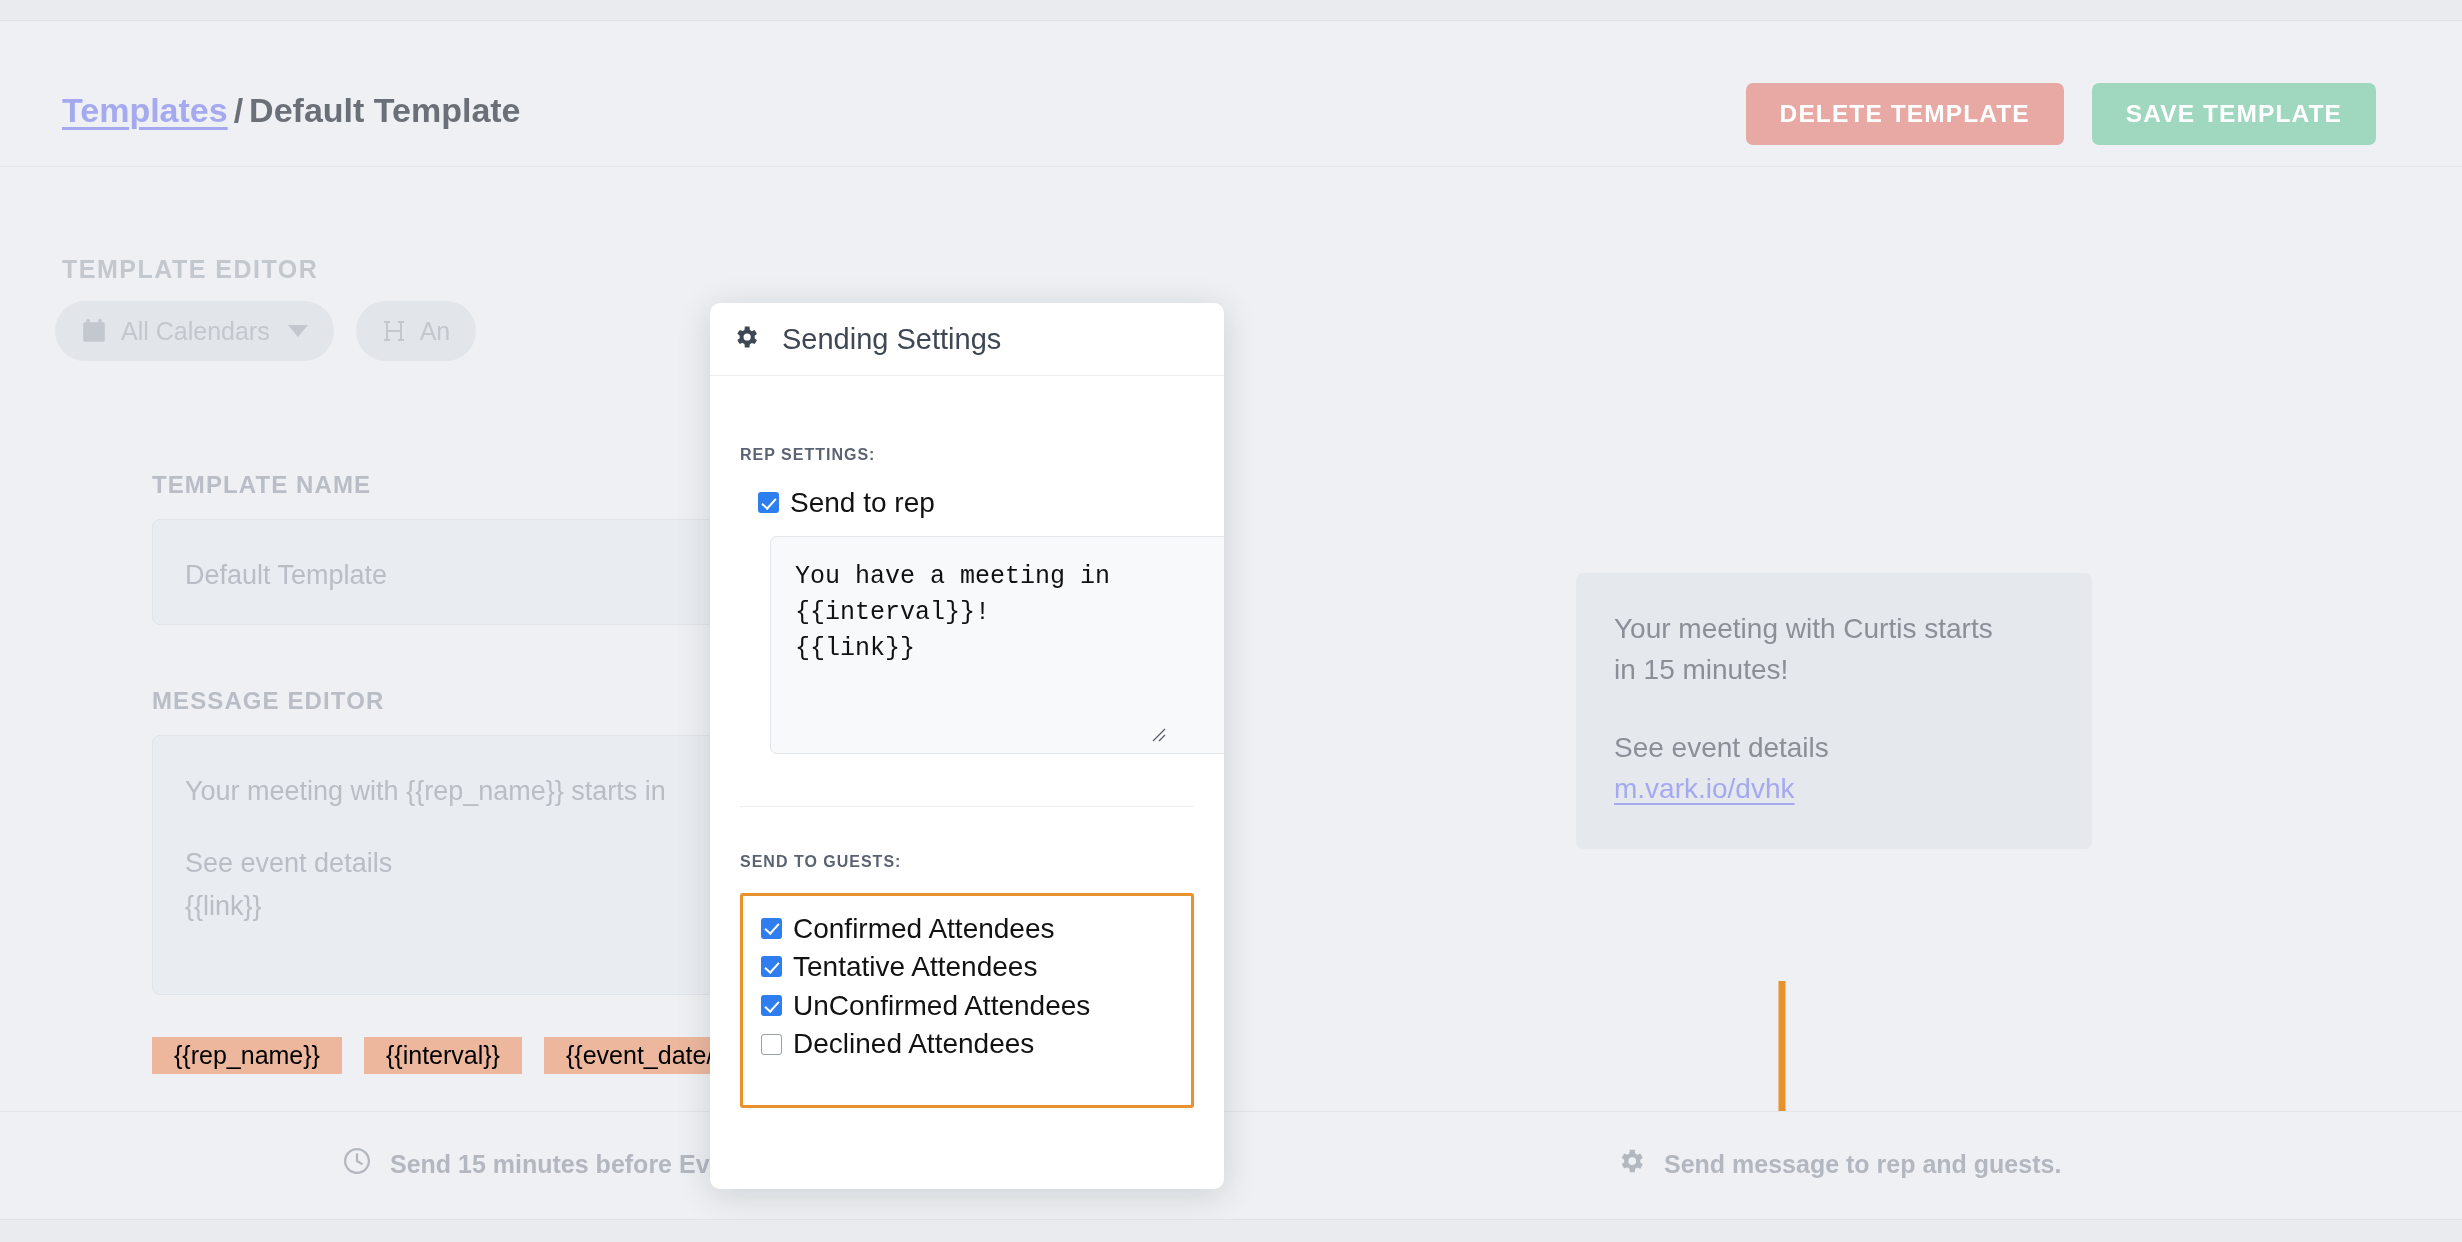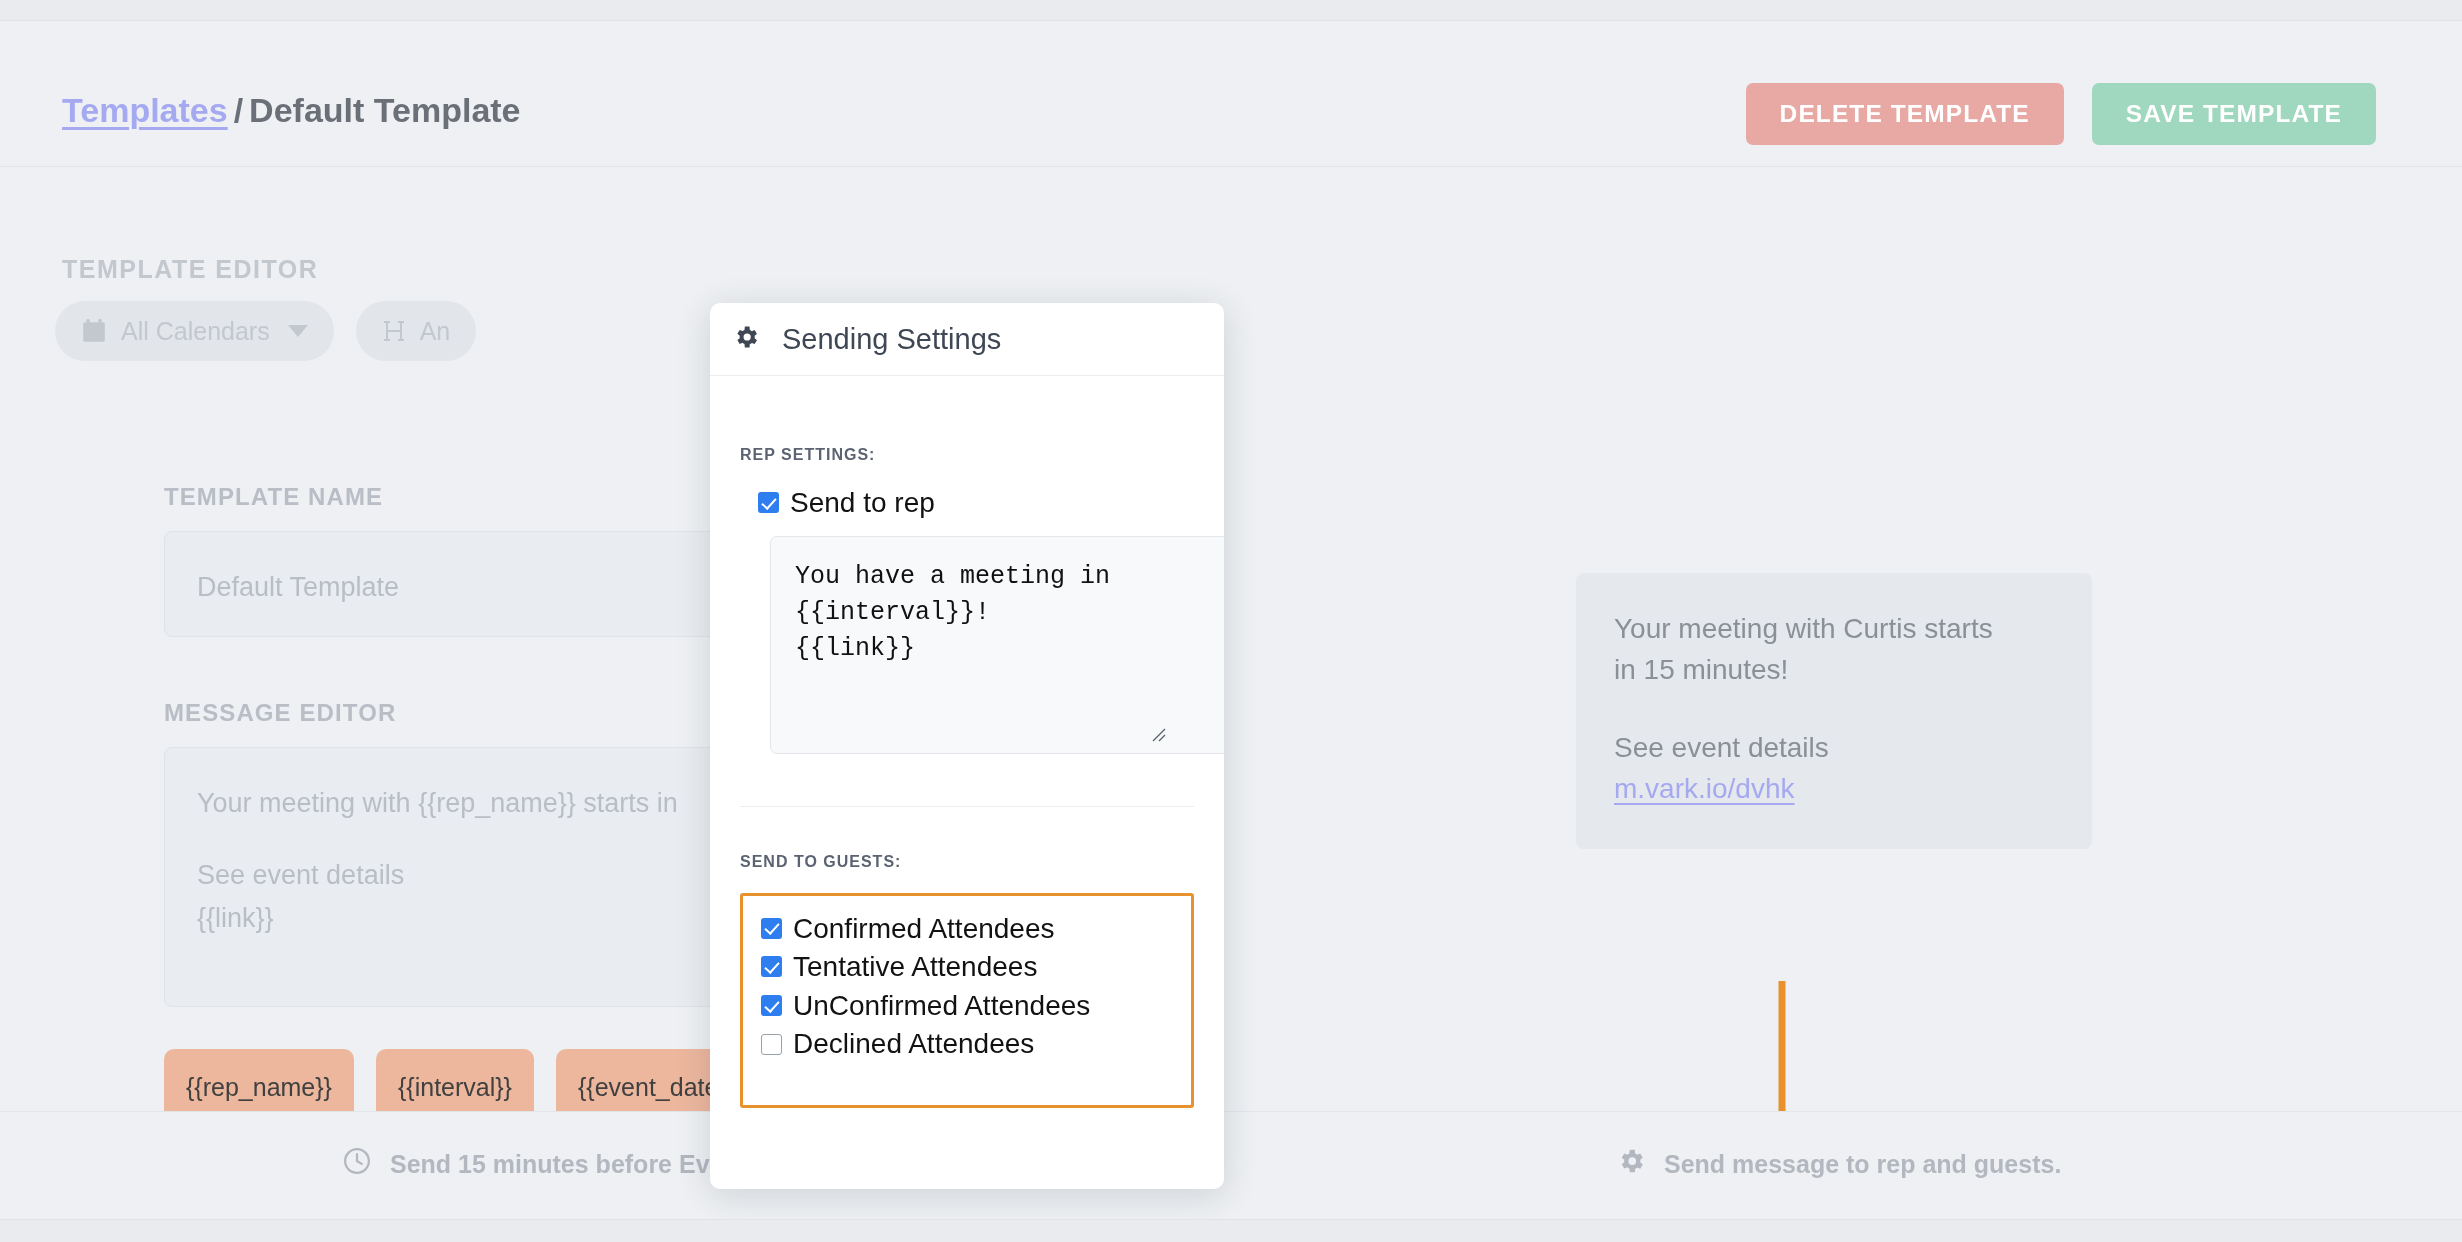--- a/index.html
+++ b/index.html
@@ -127,24 +127,23 @@
     width: 0; height: 0;
     border-left: 10px solid transparent;
     border-right: 10px solid transparent;
     border-top: 12px solid #c3c7ce;
     margin-left: 4px;
   }
 
   
   .form-col {
     position: absolute;
-    left: 164px;
+    left: 152px;
     top: 450px;
     width: 930px;
-    margin-top: 12px;
   }
   .field-label {
     font-size: 24px;
     font-weight: bold;
     letter-spacing: 1.1px;
     color: #b9bdc5;
     margin-bottom: 20px;
     white-space: nowrap;
   }
   .field-box {
@@ -162,24 +161,24 @@
 
   .label-gap { height: 62px; }
 
   .chips {
     margin-top: 42px;
     display: flex;
     gap: 22px;
   }
   .chip {
     background: #edb79e;
-    border-radius: 10px;
-    color: #404040;
+    border-radius: 0;
+    color: #000000;
     font-size: 25px;
-    padding: 24px 22px;
+    padding: 4px 22px;
     white-space: nowrap;
     cursor: pointer;
   }
 
   
   .preview {
     position: absolute;
     left: 1576px;
     top: 552px;
     width: 516px;

